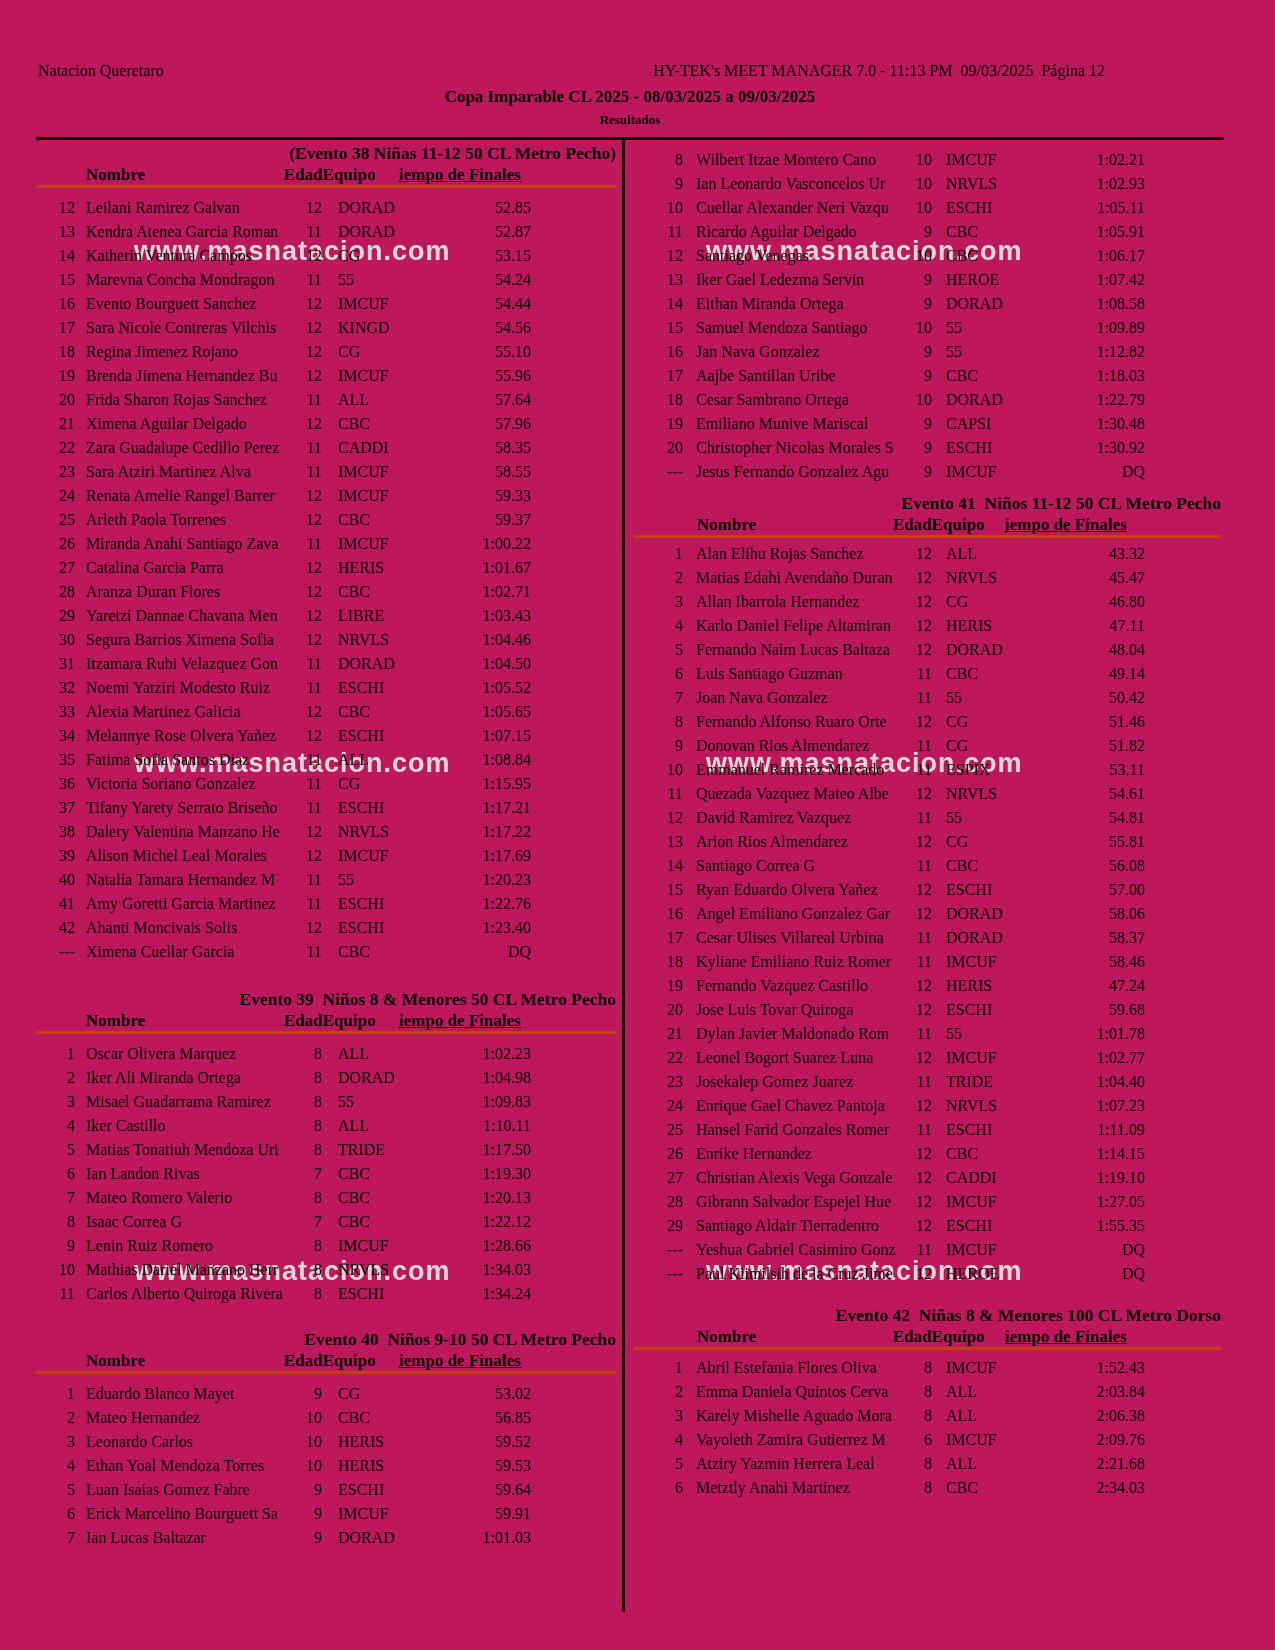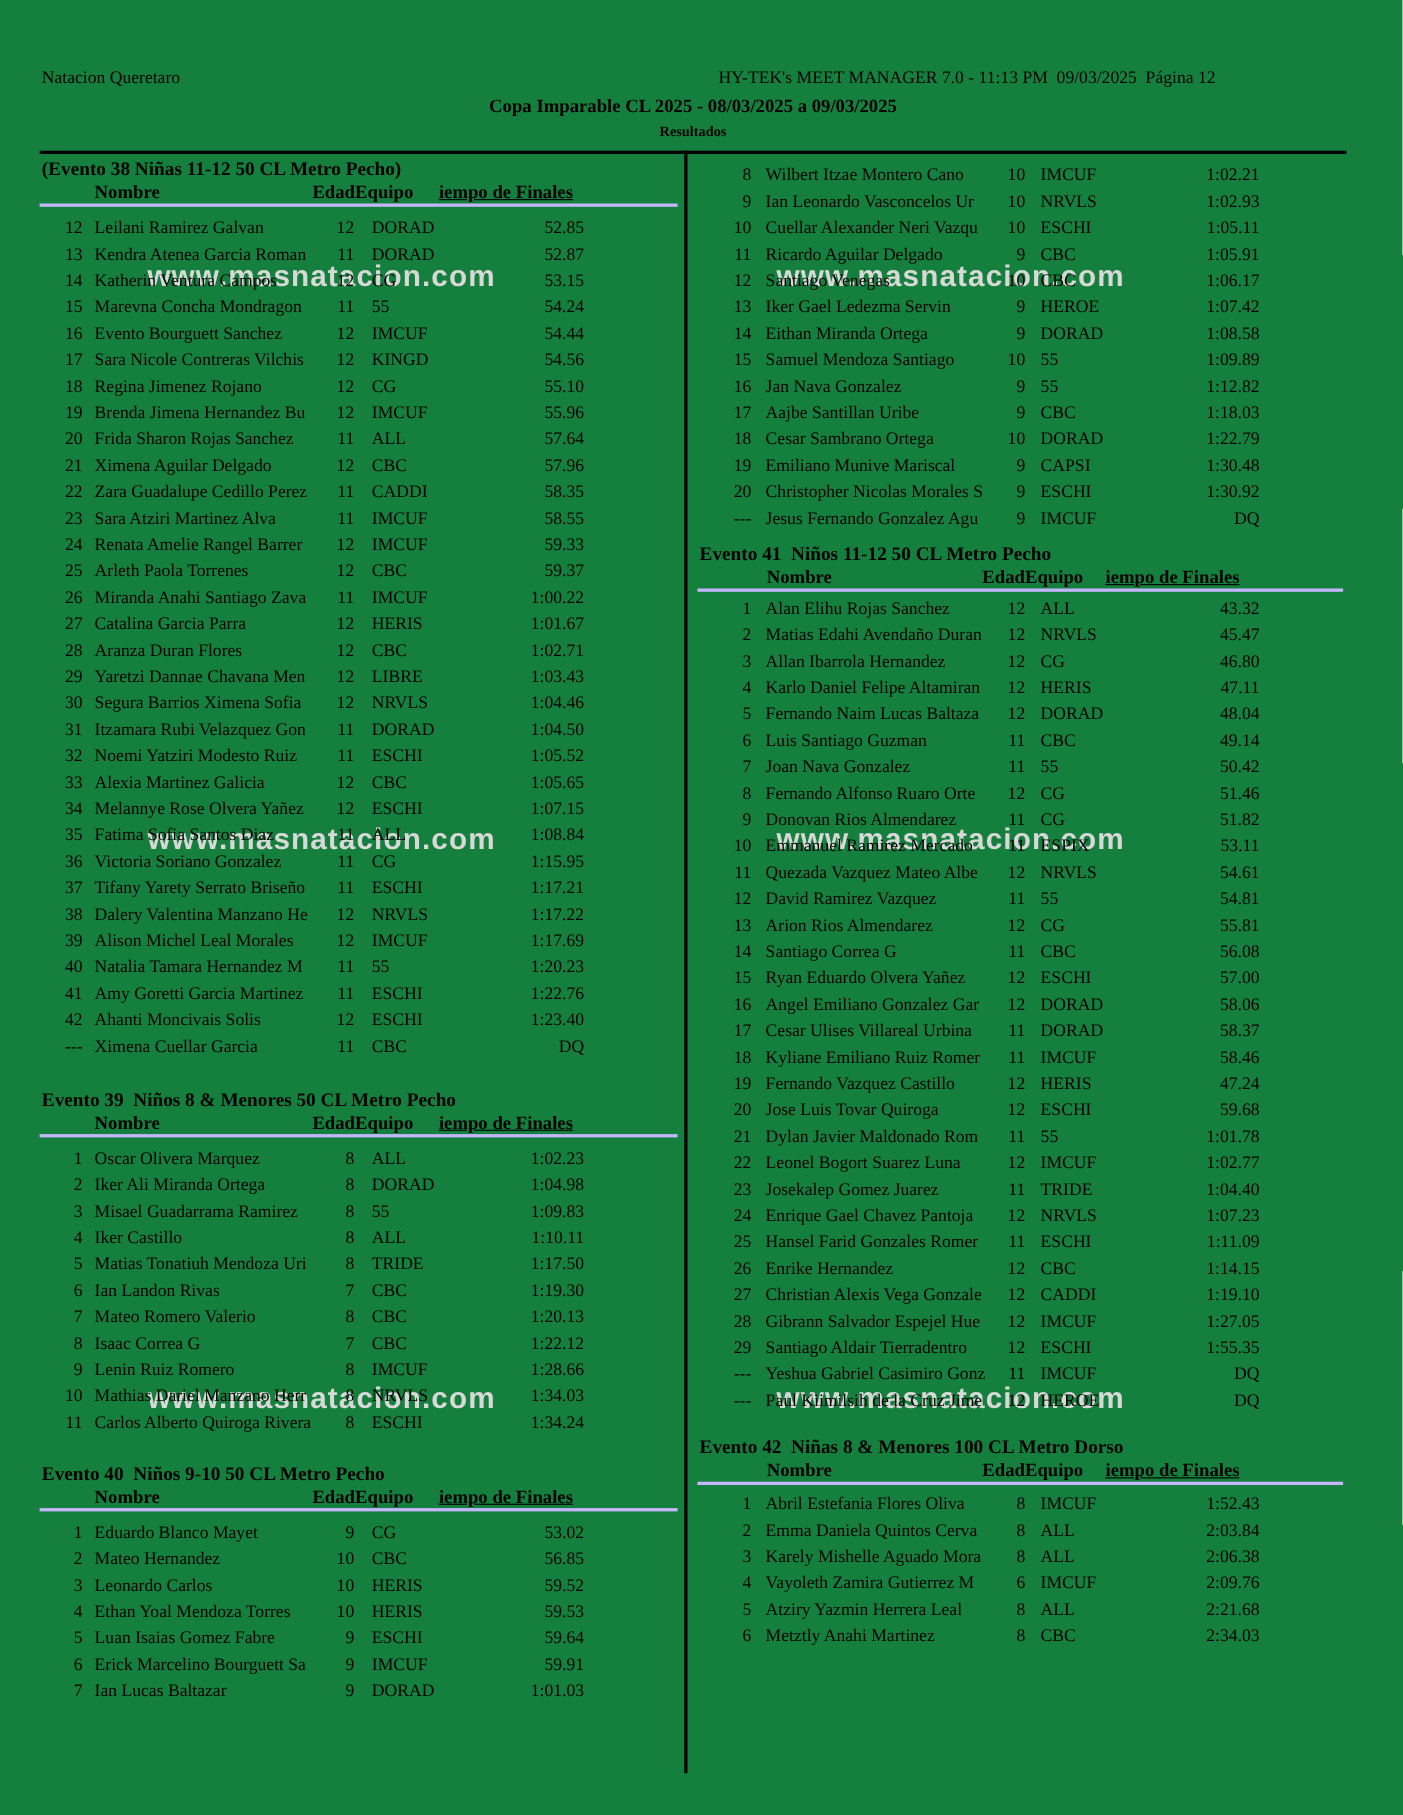--- a/index.html
+++ b/index.html
@@ -1,38 +1,38 @@
 <!DOCTYPE html>
 <html><head>
 <meta charset="utf-8">
 <style>
   html,body{margin:0;padding:0;background:#ffffff;}
-  .page{position:relative;width:1275px;height:1650px;background:#15803d;
+  .page{position:relative;width:1275px;height:1650px;background:#be185d;
         font-family:"Liberation Serif",serif;color:#000;overflow:hidden;}
 
   .hdr-left{position:absolute;left:38px;top:62px;font-size:16px;white-space:pre;}
   .hdr-right{position:absolute;right:170px;top:62px;font-size:16px;white-space:pre;}
   .meet-title{position:absolute;left:20px;top:87px;width:1220px;text-align:center;
               font-weight:bold;font-size:17px;white-space:pre;}
   .results-label{position:absolute;left:20px;top:112px;width:1220px;text-align:center;
               font-weight:bold;font-size:13px;}
   .top-rule{position:absolute;left:36px;top:137px;width:1188px;height:3px;background:#000;}
   .divider{position:absolute;left:622px;top:137px;width:3px;height:1475px;background:#000;}
 
   .col{position:absolute;}
   .col-left{left:36px;top:140px;width:580px;
     --place-r:39px;--name-l:50px;--age-r:286px;--team-l:302px;--time-r:495px;
     --hdr-name-l:50px;--hdr-ageteam-l:248px;--hdr-time-l:363px;}
   .col-right{left:634px;top:148px;width:587px;
     --place-r:49px;--name-l:62px;--age-r:298px;--team-l:312px;--time-r:511px;
     --hdr-name-l:63px;--hdr-ageteam-l:259px;--hdr-time-l:371px;}
 
   .event-title{font-weight:bold;font-size:17.5px;line-height:26px;height:26px;
-               white-space:pre;padding-left:2px;}
-  .thead{position:relative;height:19px;border-bottom:3px solid #c4b5fd;}
+               white-space:pre;padding-left:2px;text-align:right;}
+  .thead{position:relative;height:19px;border-bottom:3px solid #c2410c;}
   .th{position:absolute;bottom:0;font-weight:bold;font-size:17px;white-space:nowrap;}
   .th-name{left:var(--hdr-name-l);}
   .th-ageteam{left:var(--hdr-ageteam-l);}
   .th-time{left:var(--hdr-time-l);text-decoration:underline;}
   .rows{margin-top:8px;}
   .row{position:relative;height:24px;}
   .cell{position:absolute;top:0;height:24px;line-height:23px;font-size:16px;white-space:nowrap;}
   .c-place{left:0;width:var(--place-r);text-align:right;}
   .c-name{left:var(--name-l);}
   .c-age{left:0;width:var(--age-r);text-align:right;}

